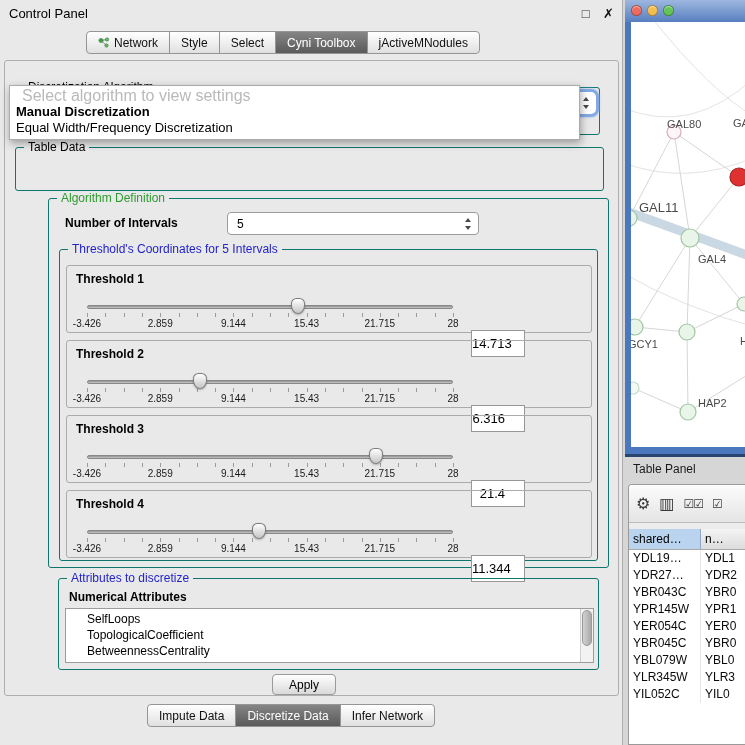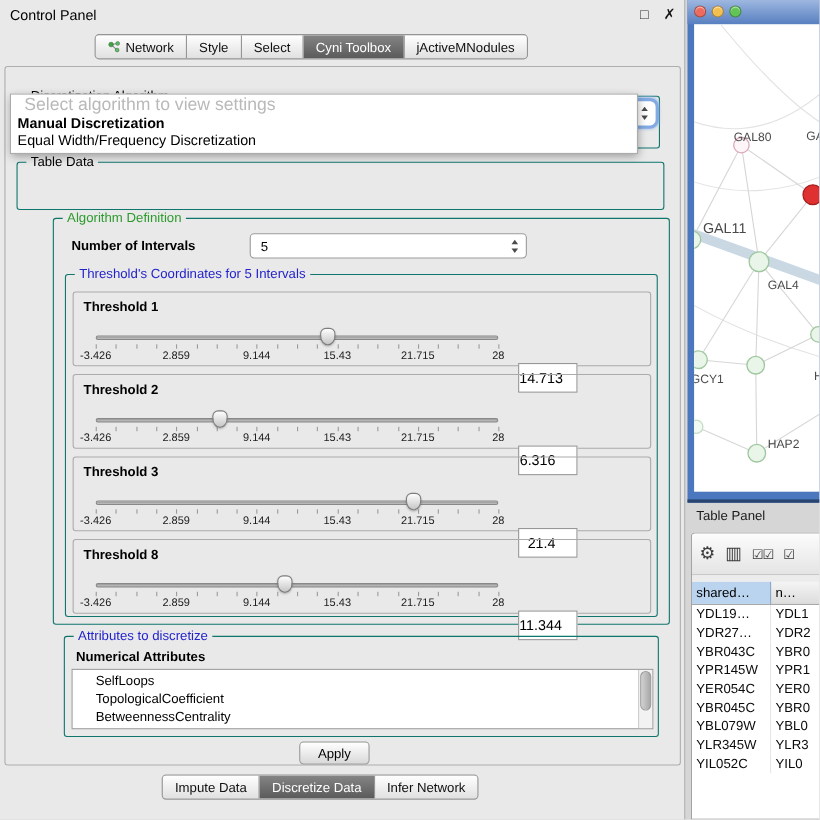--- a/index.html
+++ b/index.html
@@ -279,21 +279,21 @@
                   <span class="scale-label" data-name="scale-label" style="left: 40%;">9.144</span>
                   <span class="scale-label" data-name="scale-label" style="left: 60%;">15.43</span>
                   <span class="scale-label" data-name="scale-label" style="left: 80%;">21.715</span>
                   <span class="scale-label" data-name="scale-label" style="left: 100%;">28</span>
                 </div>
                 <div class="thumb" data-name="slider-thumb" style="left: calc(79% - 7px);"></div>
               </div>
               <div class="t-value" data-name="threshold-value-field">21.4</div>
             </div>
             <div class="threshold-box" data-name="threshold-box" style="top: 240px;">
-              <div class="t-label" data-name="threshold-label">Threshold 8</div>
+              <div class="t-label" data-name="threshold-label">Threshold 4</div>
               <div class="slider-wrap" data-name="threshold-slider">
                 <div class="track" data-name="slider-track"></div>
                 <div class="ticks" data-name="slider-ticks">
                   <span class="tick" data-name="tick-mark" style="left: 0%;"></span>
                   <span class="tick" data-name="tick-mark" style="left: 5%;"></span>
                   <span class="tick" data-name="tick-mark" style="left: 10%;"></span>
                   <span class="tick" data-name="tick-mark" style="left: 15%;"></span>
                   <span class="tick" data-name="tick-mark" style="left: 20%;"></span>
                   <span class="tick" data-name="tick-mark" style="left: 25%;"></span>
                   <span class="tick" data-name="tick-mark" style="left: 30%;"></span>

